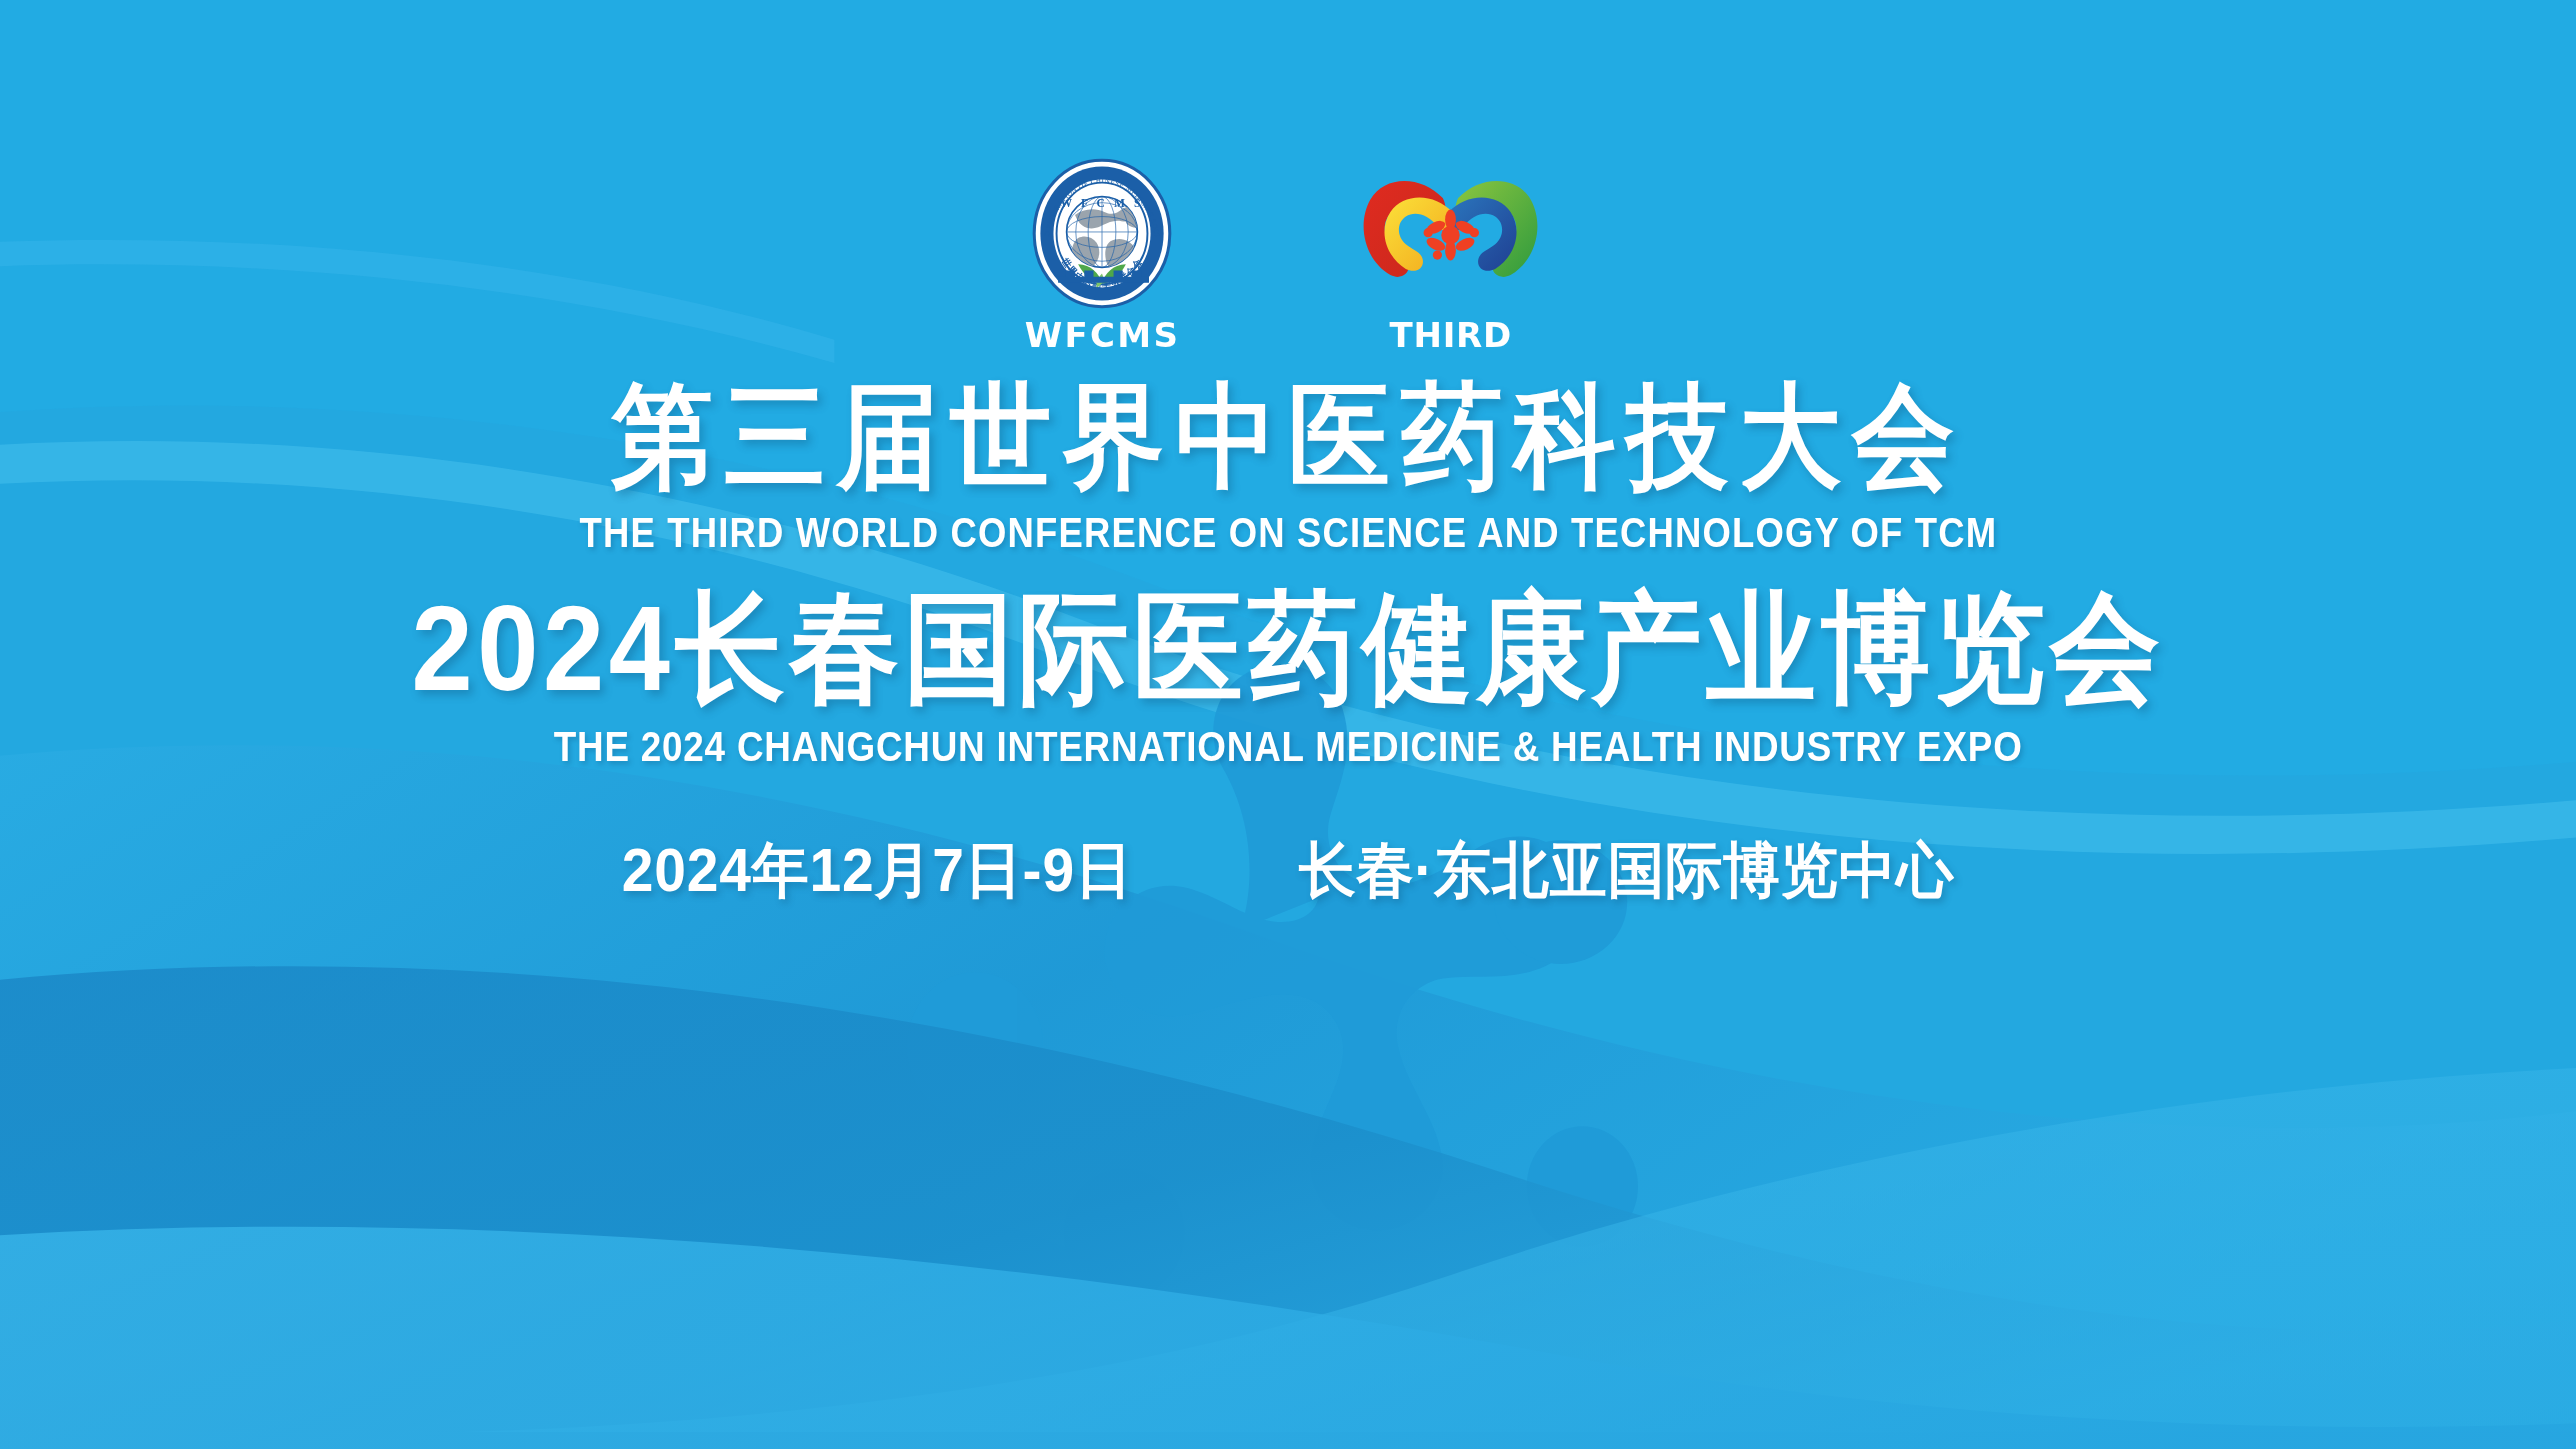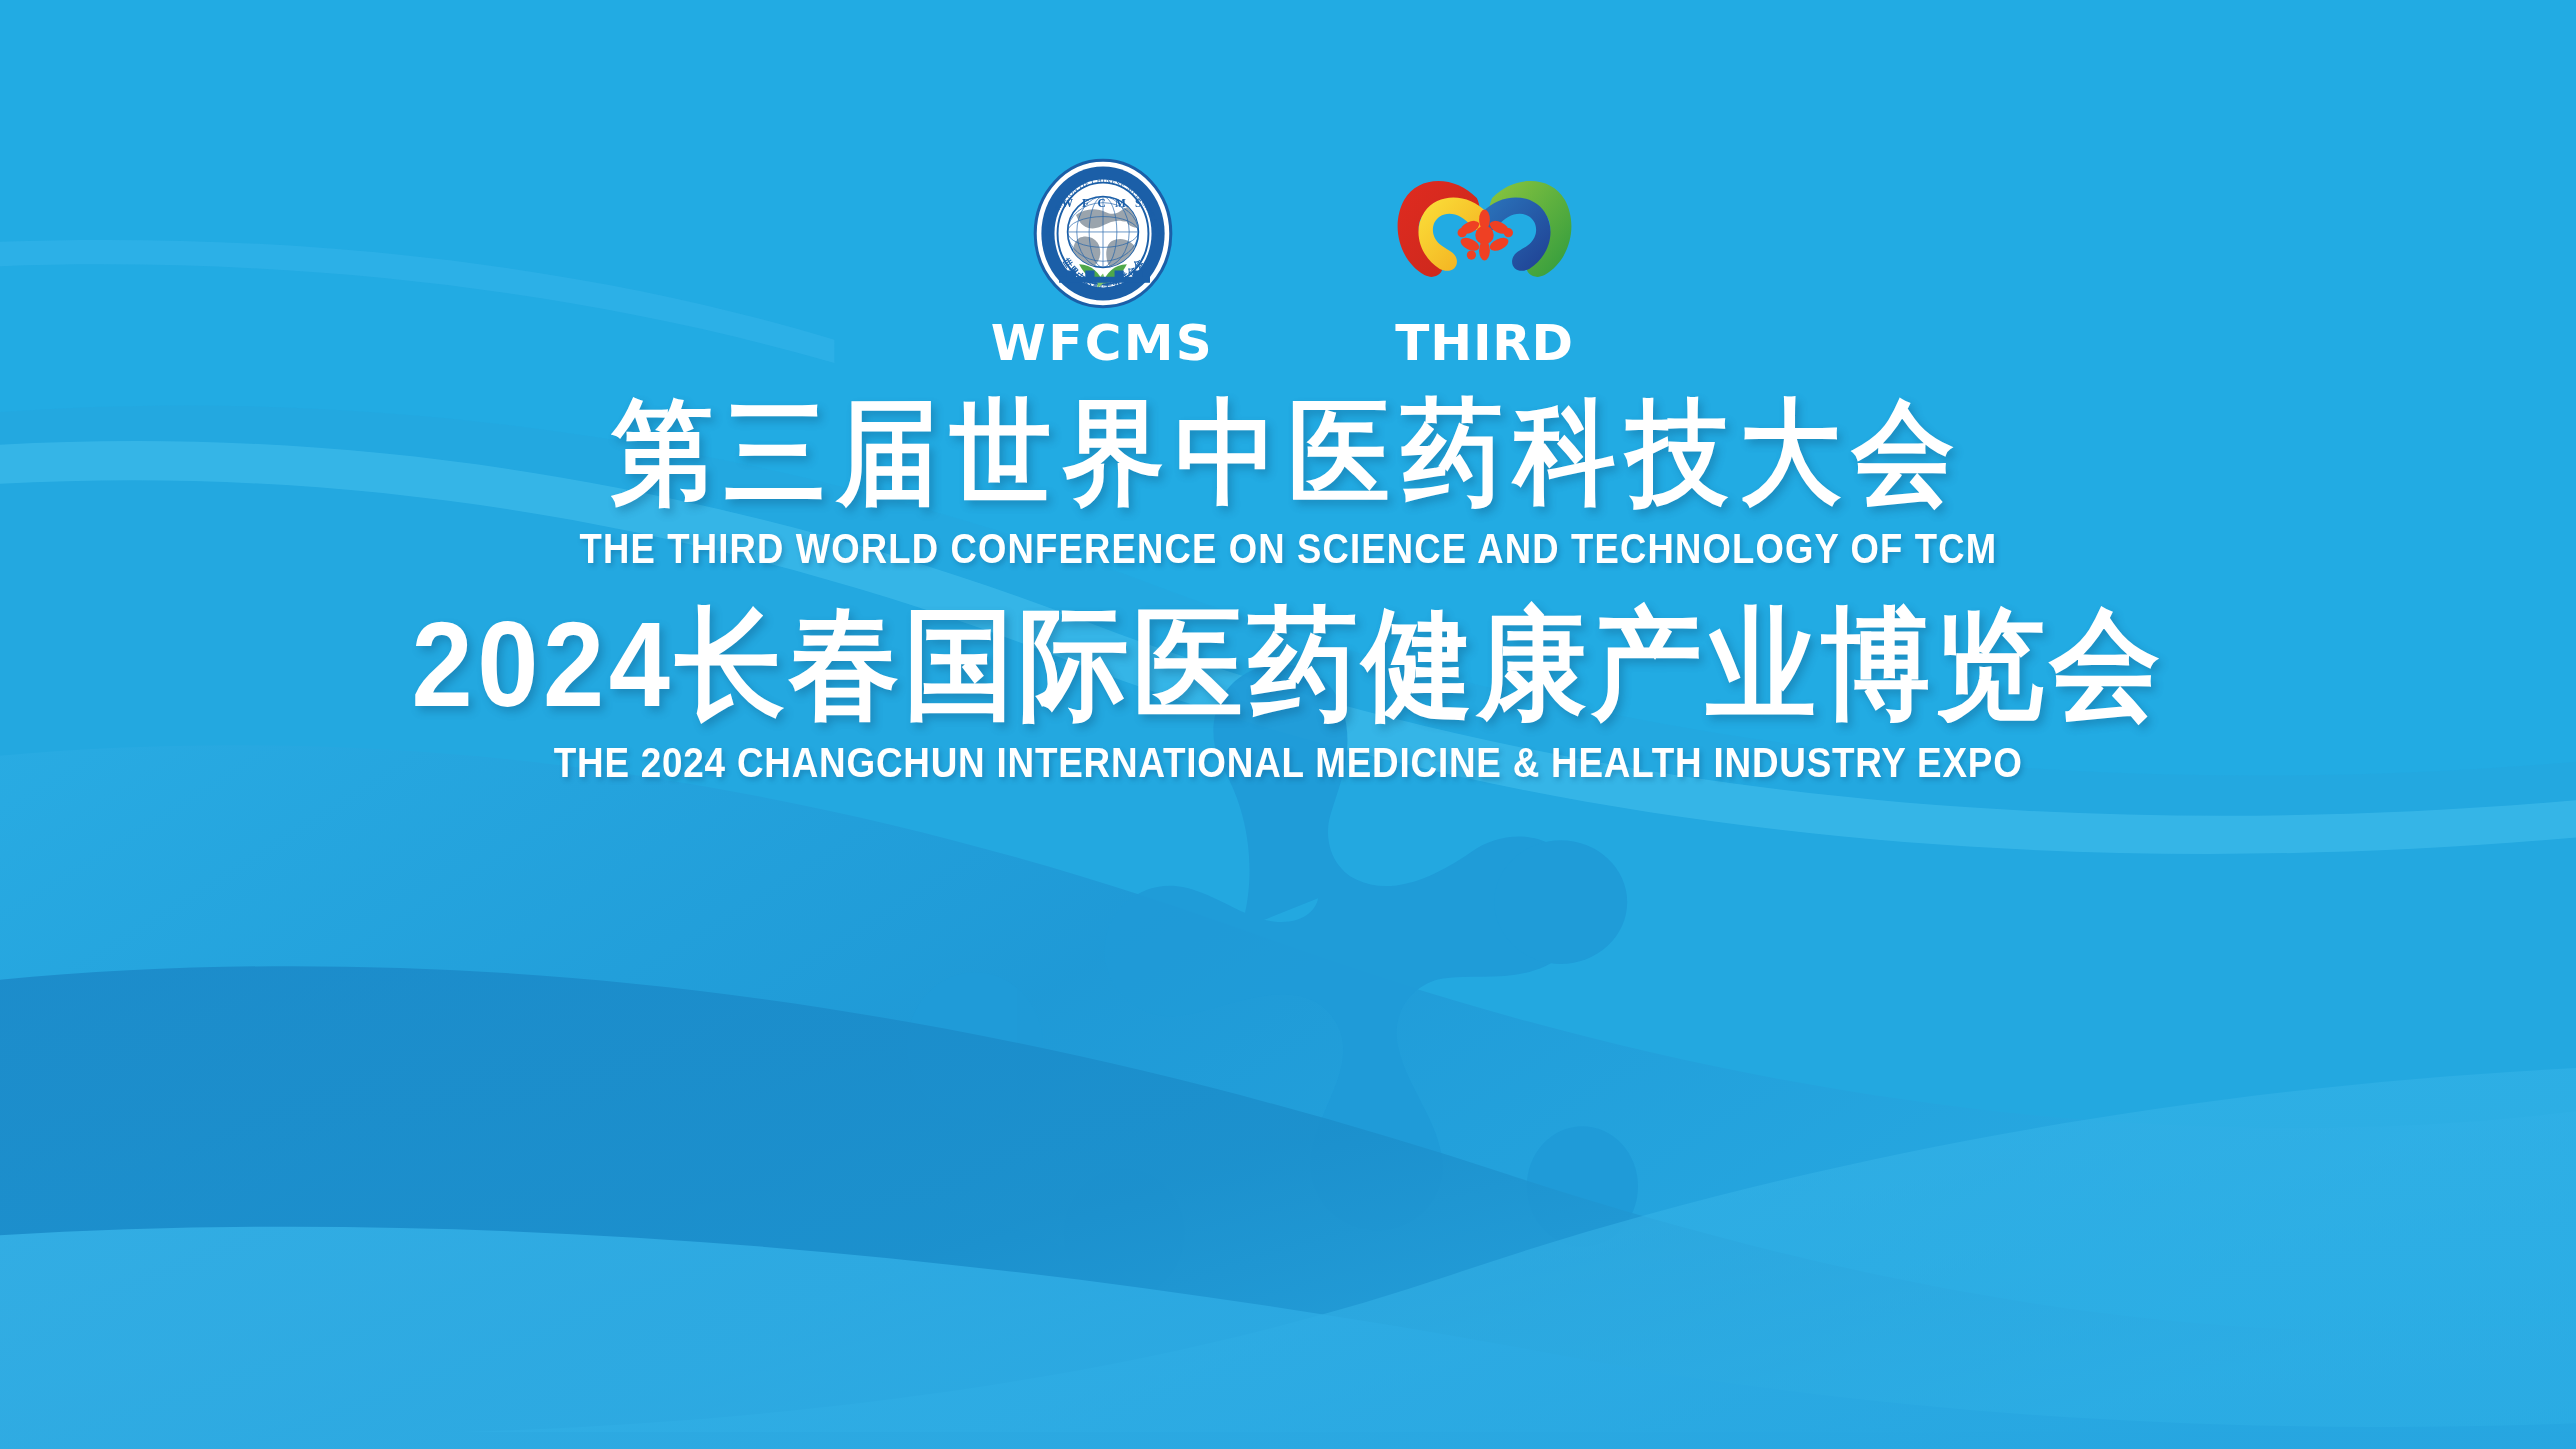--- a/index.html
+++ b/index.html
@@ -42,21 +42,21 @@
     margin-top: 158px;
   }
   .logo-block {
     display: flex;
     flex-direction: column;
     align-items: center;
   }
   .logo-mark { display: block; }
   .logo-word {
     color: #ffffff;
-    font-size: 50px;
+    font-size: 34px;
     font-weight: 700;
     letter-spacing: 2.3px;
     margin-top: 9.3px;
     line-height: 1;
     font-family: "DejaVu Sans", sans-serif;
   }
   .logo-word.cmhie { letter-spacing: 0.8px; }
 
   
   .title-cn-1 {
@@ -301,16 +301,20 @@
         <div class="logo-word cmhie">THIRD</div>
       </div>
     </div>
 
     <div class="title-cn-1">第三届世界中医药科技大会</div>
     <div class="title-en-1">THE THIRD WORLD CONFERENCE ON SCIENCE AND TECHNOLOGY OF TCM</div>
 
     <div class="title-cn-2">2024长春国际医药健康产业博览会</div>
     <div class="title-en-2">THE 2024 CHANGCHUN INTERNATIONAL MEDICINE &amp; HEALTH INDUSTRY EXPO</div>
 
+    <div class="meta-row">
+      <div class="meta-item">2024年12月7日-9日</div>
+      <div class="meta-item">长春·东北亚国际博览中心</div>
+    </div>
 
   </div>
 </div>
 
 
 </body></html>

